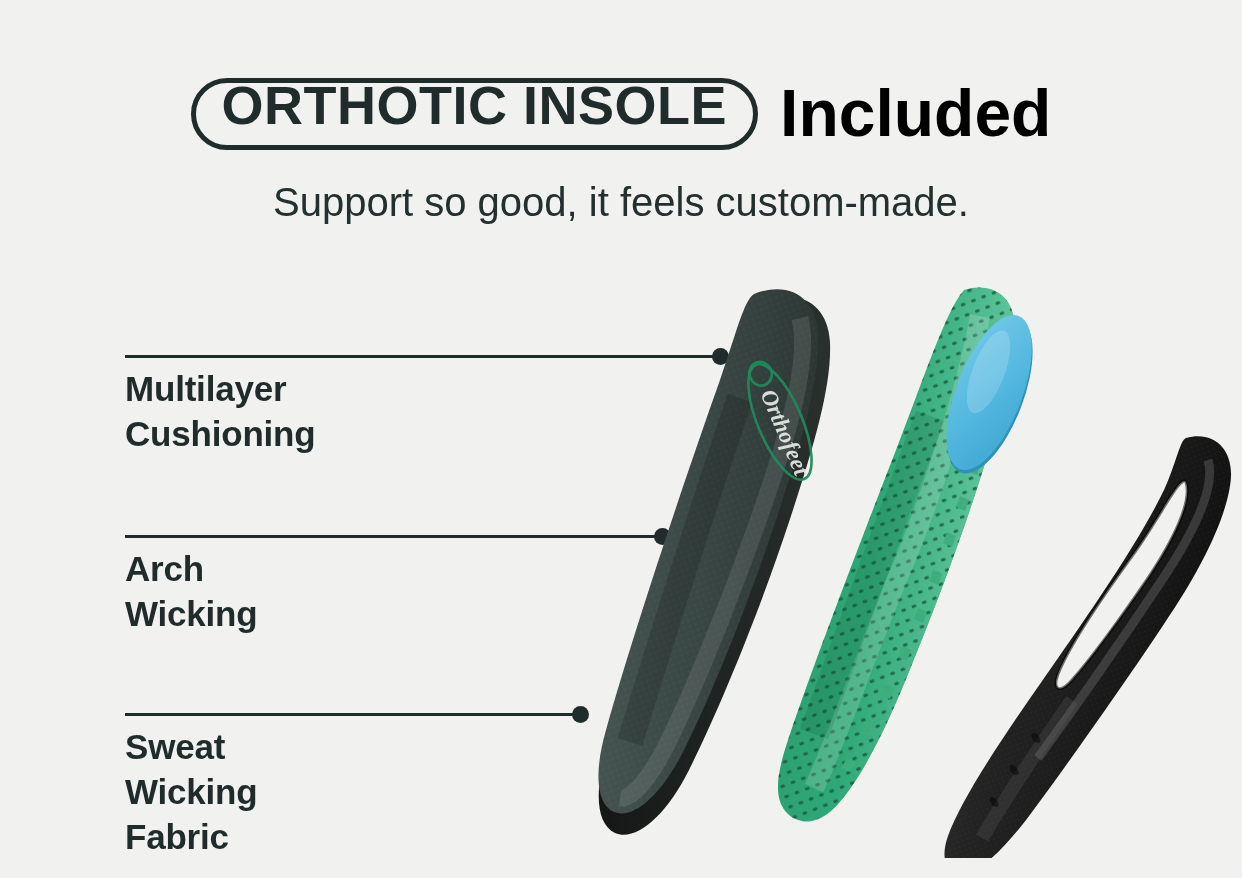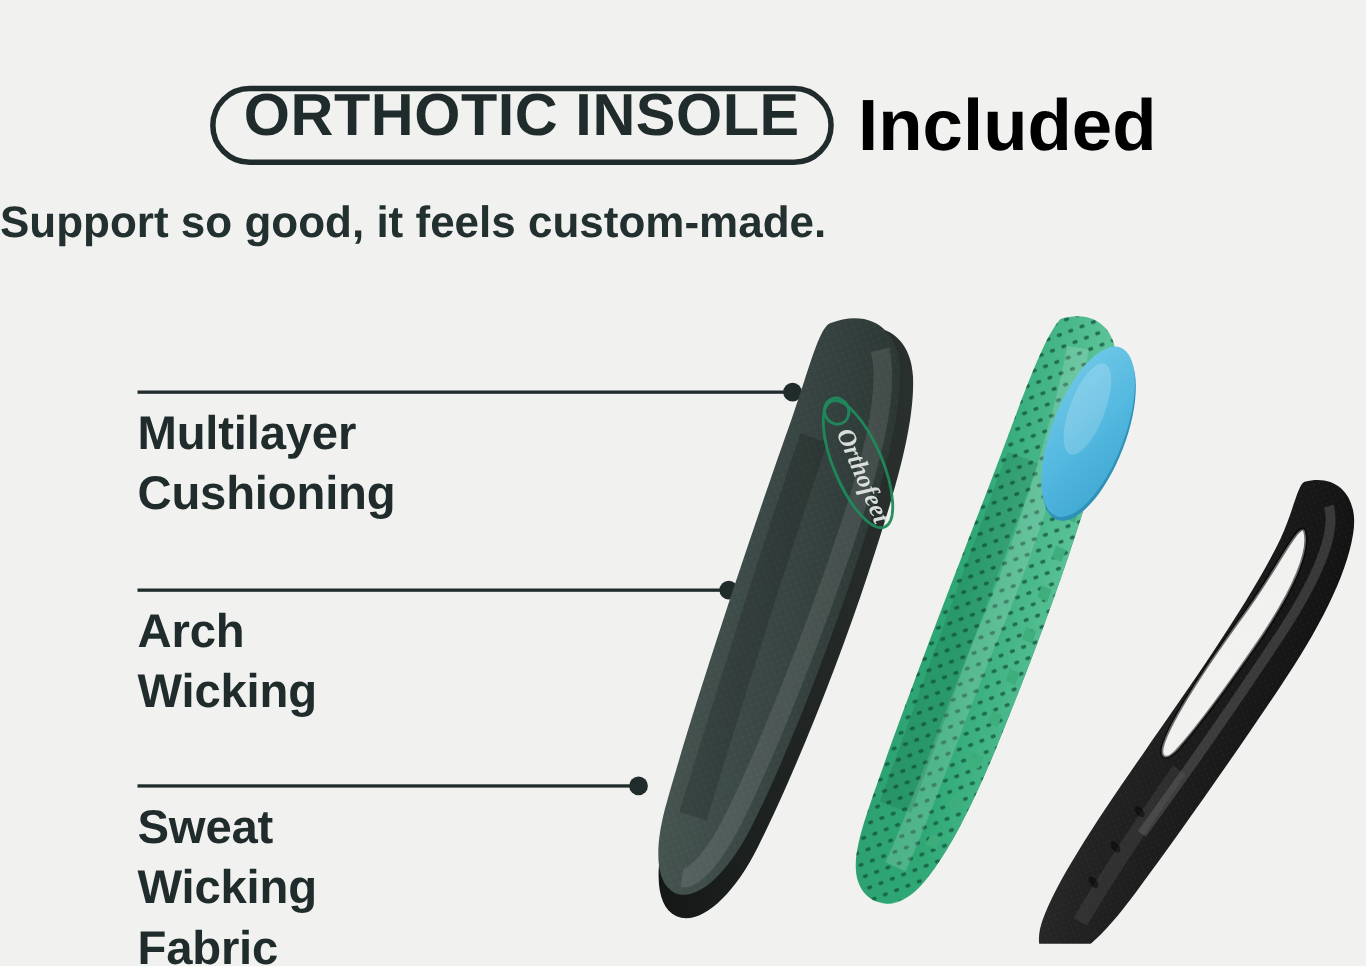--- a/index.html
+++ b/index.html
@@ -39,41 +39,42 @@
     font-size:66px;
     font-weight:700;
     line-height:1;
     color:#000000;
     white-space:nowrap;
     margin-top:-2px;
   }
 
   .subtitle{
     position:absolute;left:0;top:180px;width:1242px;
+    text-align:center;
     font-size:40px;
-    font-weight:700;
+    font-weight:400;
     color:#22302f;
     line-height:1.1;
   }
 
   
   .feature{position:absolute;left:125px;}
   .leader{
     position:absolute;left:0;top:0;height:22px;
   }
   .leader .rule{
     position:absolute;left:0;top:10px;height:3px;background:#1f2c2b;
   }
   .leader .dot{
     position:absolute;top:3px;width:17px;height:17px;
     border-radius:50%;background:#1f2c2b;
   }
   .feature-label{
     position:absolute;left:0;top:22px;
-    font-size:43px;font-weight:700;line-height:1.28;
+    font-size:35px;font-weight:700;line-height:1.28;
     color:#1f2c2b;white-space:pre-line;
     letter-spacing:-0.2px;
   }
 
   .f1{top:345px;}
   .f2{top:525px;}
   .f3{top:703px;}
 
   
   .product{

